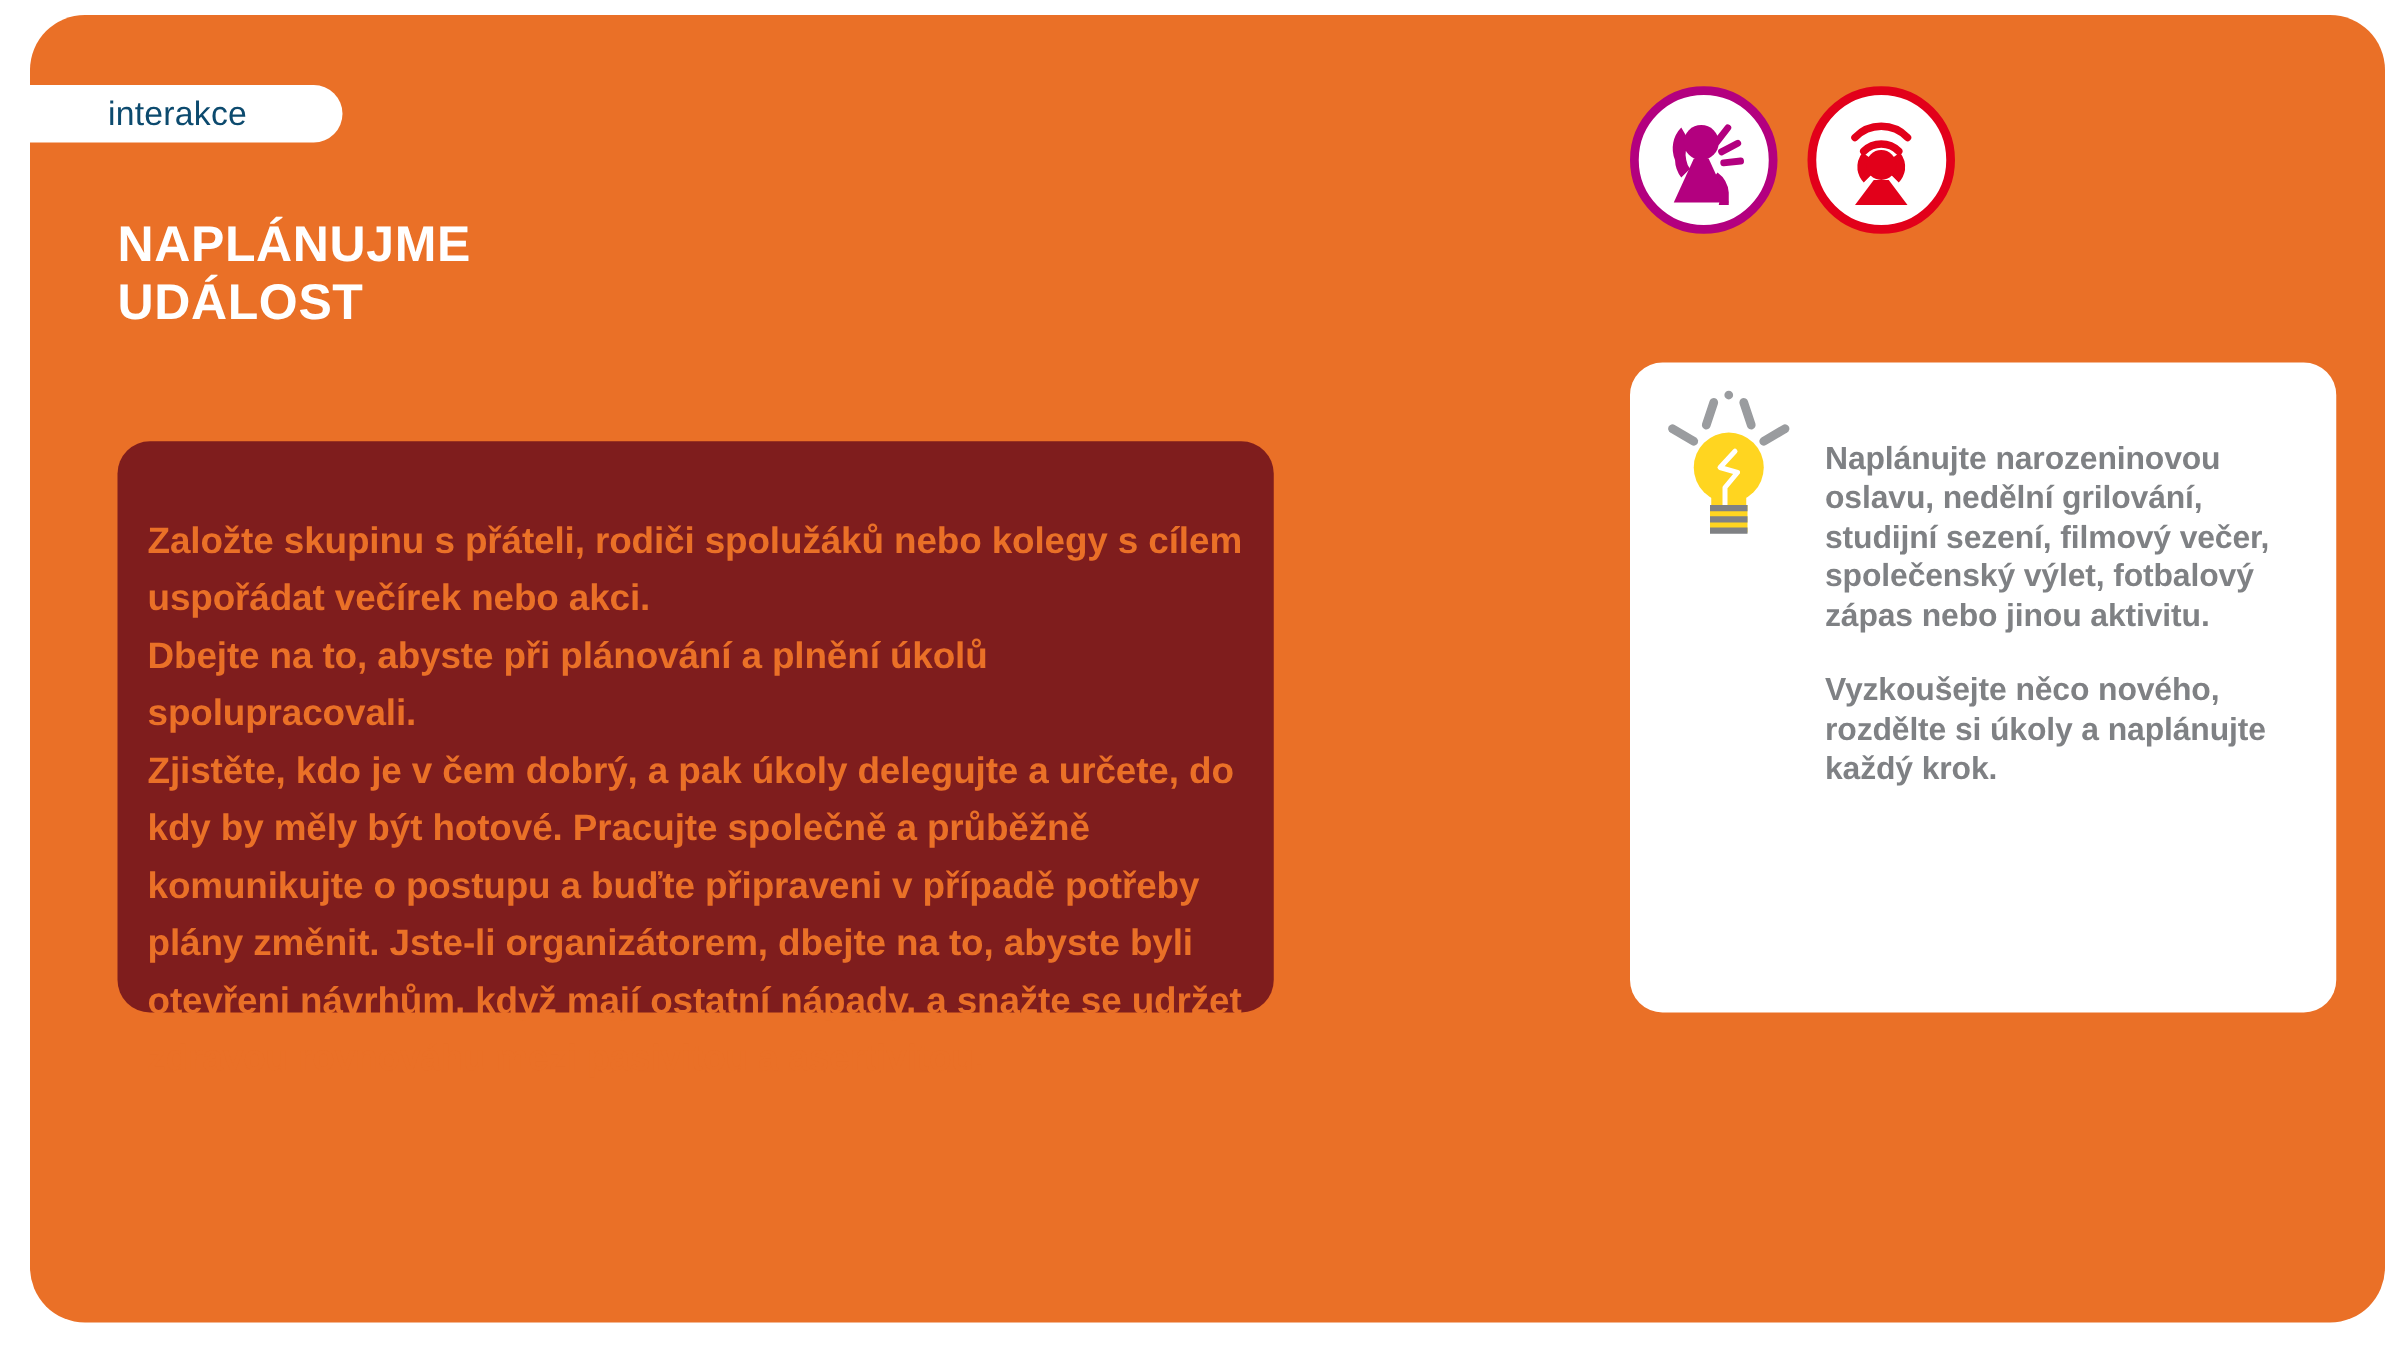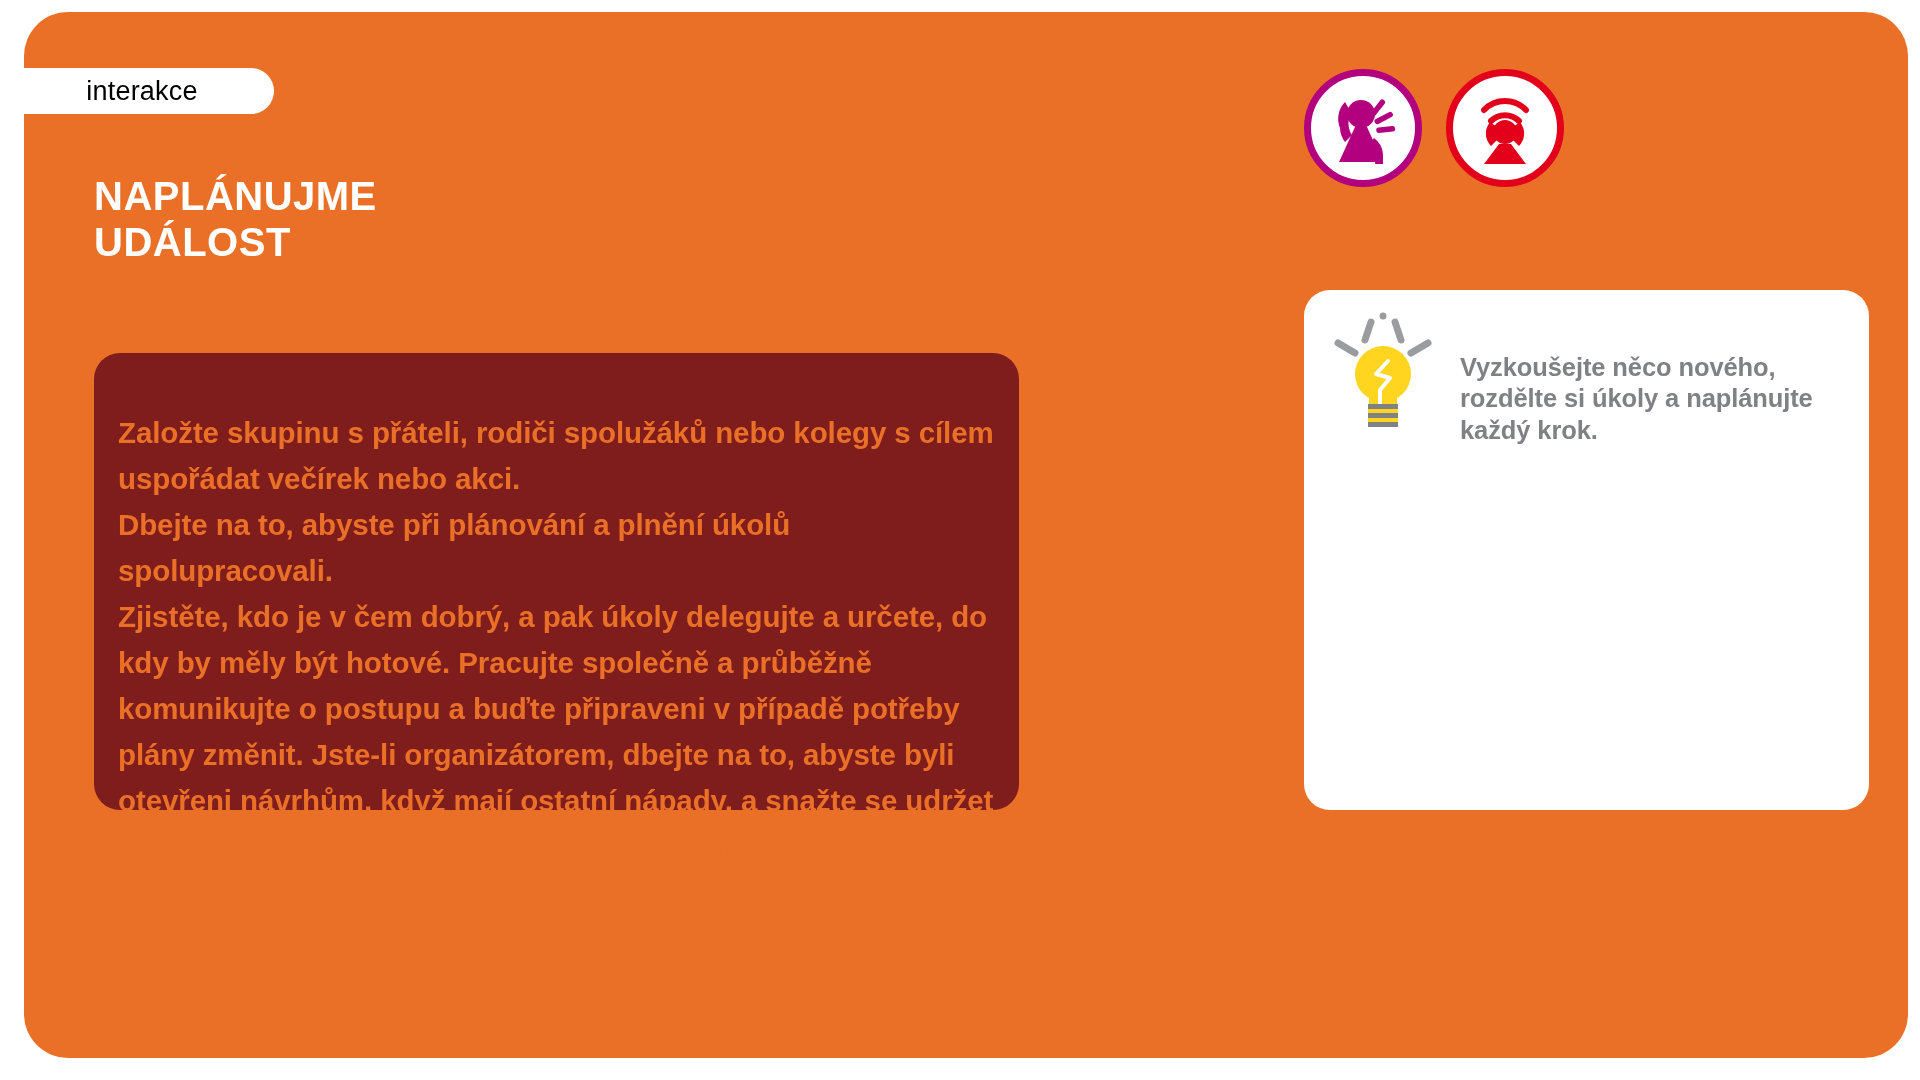--- a/index.html
+++ b/index.html
@@ -42,21 +42,21 @@
     background: #ffffff;
     border-top-right-radius: 23px;
     border-bottom-right-radius: 23px;
     display: flex;
     align-items: center;
     justify-content: center;
     padding-right: 14px;
     box-sizing: border-box;
   }
   #tab-interakce .tab-label {
-    color: #000000;
+    color: #0c4a6e;
     font-size: 27px;
     font-weight: 400;
     letter-spacing: 0.2px;
     line-height: 1;
   }
 
   
   #page-title {
     position: absolute;
     left: 70px;
@@ -238,20 +238,21 @@
             </g>
             <g fill="#7f8184">
               <rect x="44" y="92" width="30" height="5"></rect>
               <rect x="44" y="101" width="30" height="5"></rect>
               <rect x="44" y="110" width="30" height="5"></rect>
             </g>
           </svg>
         </div>
 
         <div id="tip-text-col">
+          <p class="tip-para">Naplánujte narozeninovou oslavu, nedělní grilování, studijní sezení, filmový večer, společenský výlet, fotbalový zápas nebo jinou aktivitu.</p>
           <p class="tip-para">Vyzkoušejte něco nového, rozdělte si úkoly a naplánujte každý krok.</p>
         </div>
 
       </div>
     </div>
 
   </div>
 </div>
 
 </body></html>

